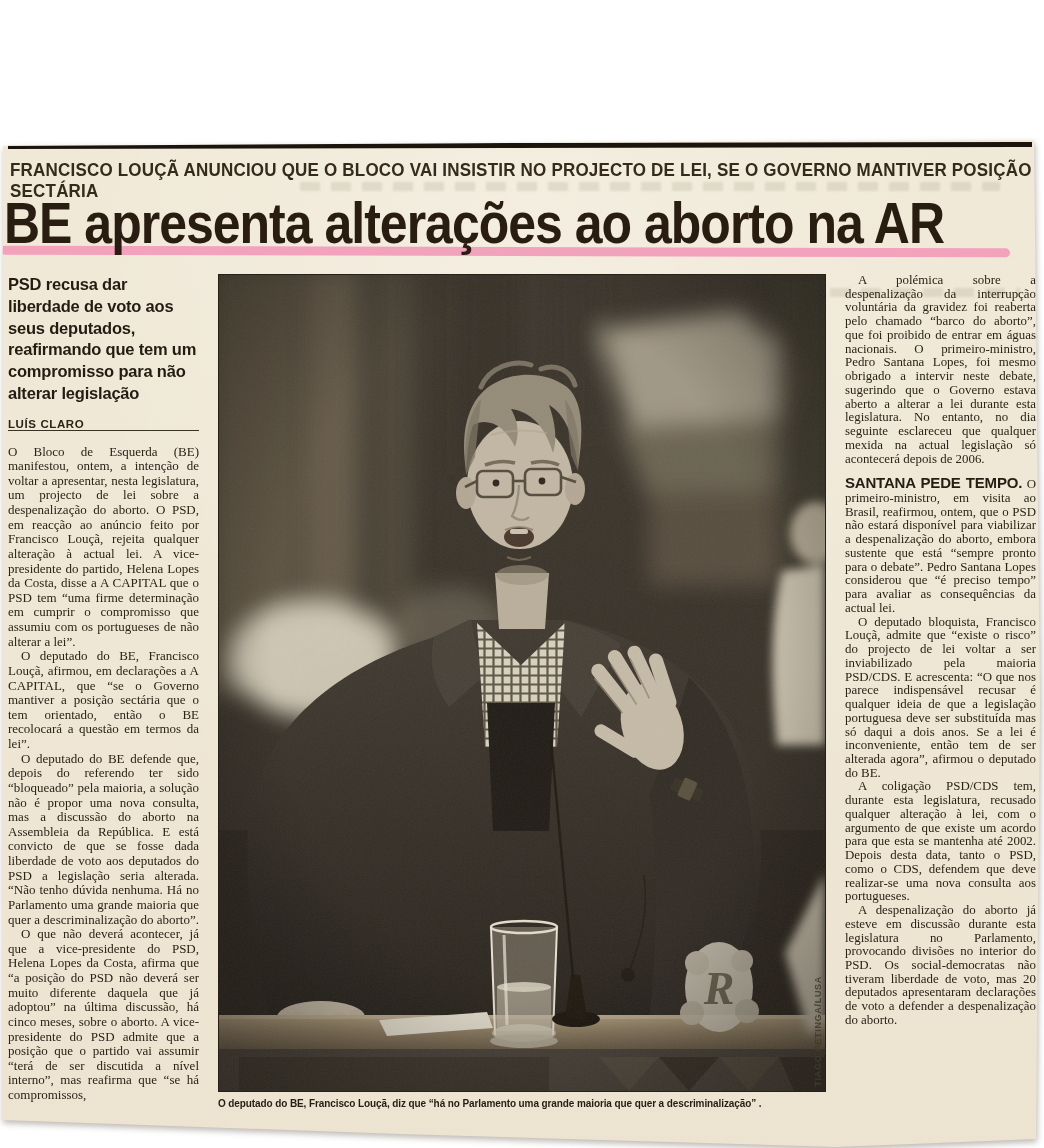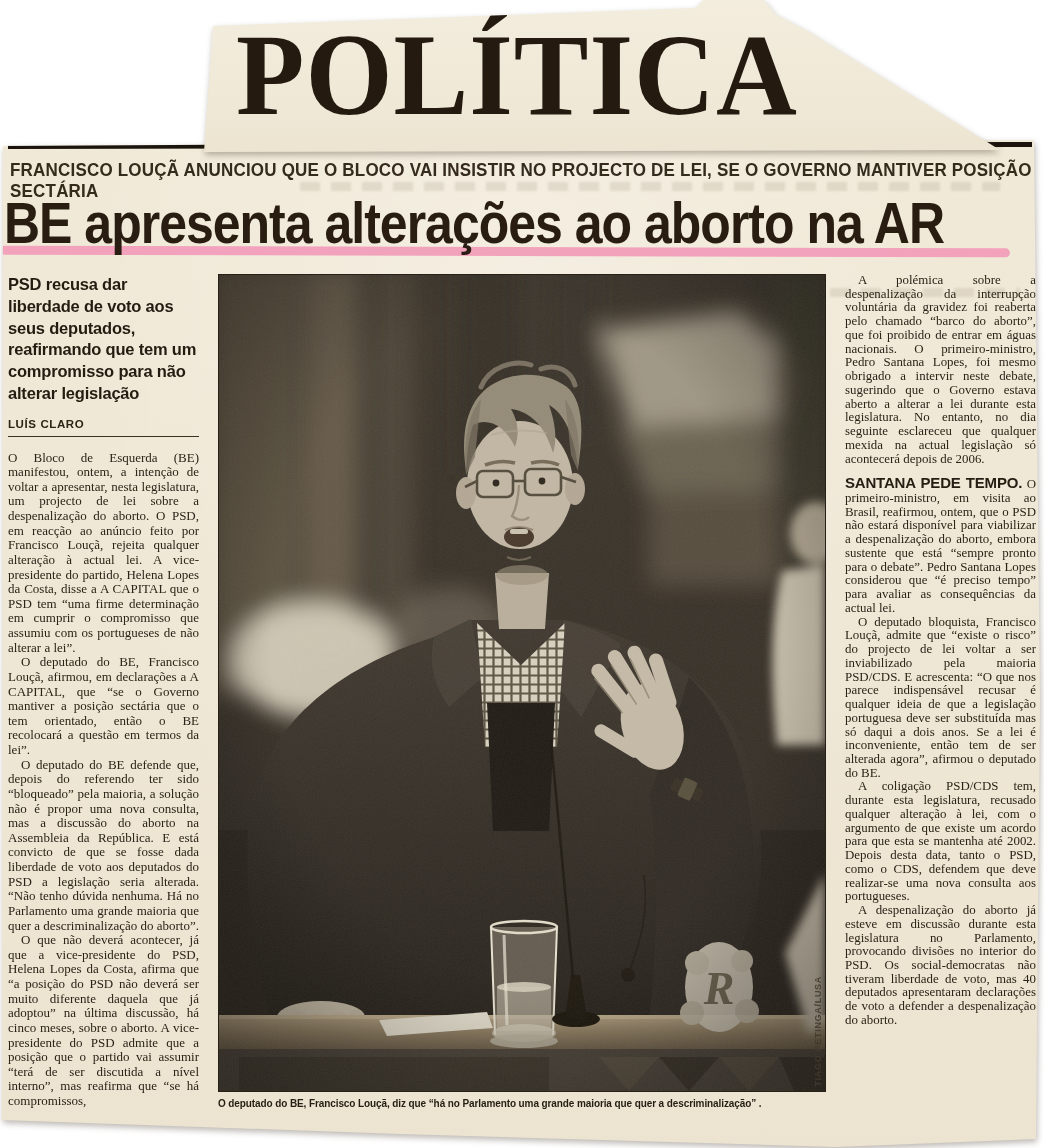--- a/index.html
+++ b/index.html
@@ -28,21 +28,21 @@
     font-weight:bold;font-size:50px;letter-spacing:-1px;color:#281d10;
     transform:scaleY(1.16);transform-origin:left top;}
   
   .ghost{position:absolute;height:9px;filter:blur(1.2px);opacity:.5;
     background:repeating-linear-gradient(90deg,rgba(125,112,88,.30) 0 20px,rgba(125,112,88,0) 20px 31px);}
   
   .columns{position:absolute;left:8px;top:274px;width:1028px;display:flex;gap:19px;}
   .col-left{width:201px;}
   .col-right{width:201px;}
   .standfirst{font-weight:bold;font-size:16.5px;line-height:1.32;color:#241c11;letter-spacing:-.2px;}
-  .byline{margin-top:13px;padding-bottom:6px;border-bottom:1.6px solid #3a3224;
+  .byline{margin-top:13px;border-bottom:1.6px solid #3a3224;
     font-weight:bold;font-size:11.5px;letter-spacing:.6px;color:#2c2417;}
   .bodytext{margin-top:14px;font-family:"Liberation Serif",serif;font-size:13px;line-height:1.125;
     color:#2b2318;text-align:justify;}
   .bodytext p{margin:0;text-indent:13px;}
   .bodytext p.noindent{text-indent:0;}
   .col-right .bodytext{margin-top:0;font-size:12.9px;line-height:1.065;}
   .crosshead-p{margin-top:9px !important;text-indent:0 !important;}
   .crosshead{font-family:"Liberation Sans",sans-serif;font-weight:bold;font-size:15px;color:#241d12;letter-spacing:-.2px;}
   
   .figure{position:relative;width:608px;margin:0;}
@@ -255,28 +255,23 @@
             <span class="photo-credit">TIAGO PETINGA/LUSA</span>
           </div>
         </figure>
 
         <div class="col-right">
           <div class="bodytext">
             <p>A polémica sobre a despenalização da interrupção voluntária da gravidez foi reaberta pelo chamado “barco do aborto”, que foi proibido de entrar em águas nacionais. O primeiro-ministro, Pedro Santana Lopes, foi mesmo obrigado a intervir neste debate, sugerindo que o Governo estava aberto a alterar a lei durante esta legislatura. No entanto, no dia seguinte esclareceu que qualquer mexida na actual legislação só acontecerá depois de 2006.</p>
             <p class="crosshead-p"><b class="crosshead">SANTANA PEDE TEMPO.</b><span> O primeiro-ministro, em visita ao Brasil, reafirmou, ontem, que o PSD não estará disponível para viabilizar a despenalização do aborto, embora sustente que está “sempre pronto para o debate”. Pedro Santana Lopes considerou que “é preciso tempo” para avaliar as consequências da actual lei.</span></p>
             <p>O deputado bloquista, Francisco Louçã, admite que “existe o risco” do projecto de lei voltar a ser inviabilizado pela maioria PSD/CDS. E acrescenta: “O que nos parece indispensável recusar é qualquer ideia de que a legislação portuguesa deve ser substituída mas só daqui a dois anos. Se a lei é inconveniente, então tem de ser alterada agora”, afirmou o deputado do BE.</p>
             <p>A coligação PSD/CDS tem, durante esta legislatura, recusado qualquer alteração à lei, com o argumento de que existe um acordo para que esta se mantenha até 2002. Depois desta data, tanto o PSD, como o CDS, defendem que deve realizar-se uma nova consulta aos portugueses.</p>
-            <p>A despenalização do aborto já esteve em discussão durante esta legislatura no Parlamento, provocando divisões no interior do PSD. Os social-democratas não tiveram liberdade de voto, mas 40 deputados apresentaram declarações de voto a defender a despenalização do aborto.</p>
+            <p>A despenalização do aborto já esteve em discussão durante esta legislatura no Parlamento, provocando divisões no interior do PSD. Os social-democratas não tiveram liberdade de voto, mas 20 deputados apresentaram declarações de voto a defender a despenalização do aborto.</p>
           </div>
         </div>
       </div>
 
       <div class="caption">O deputado do BE, Francisco Louçã, diz que “há no Parlamento uma grande maioria que quer a descriminalização” .</div>
     </div>
   </div>
 
-  <div class="shadow-wrap" style="height:160px;">
-    <div class="masthead-strip">
-      <h2 class="masthead-title">POLÍTICA</h2>
-    </div>
-  </div>
 
 </div>
 
 </body></html>

